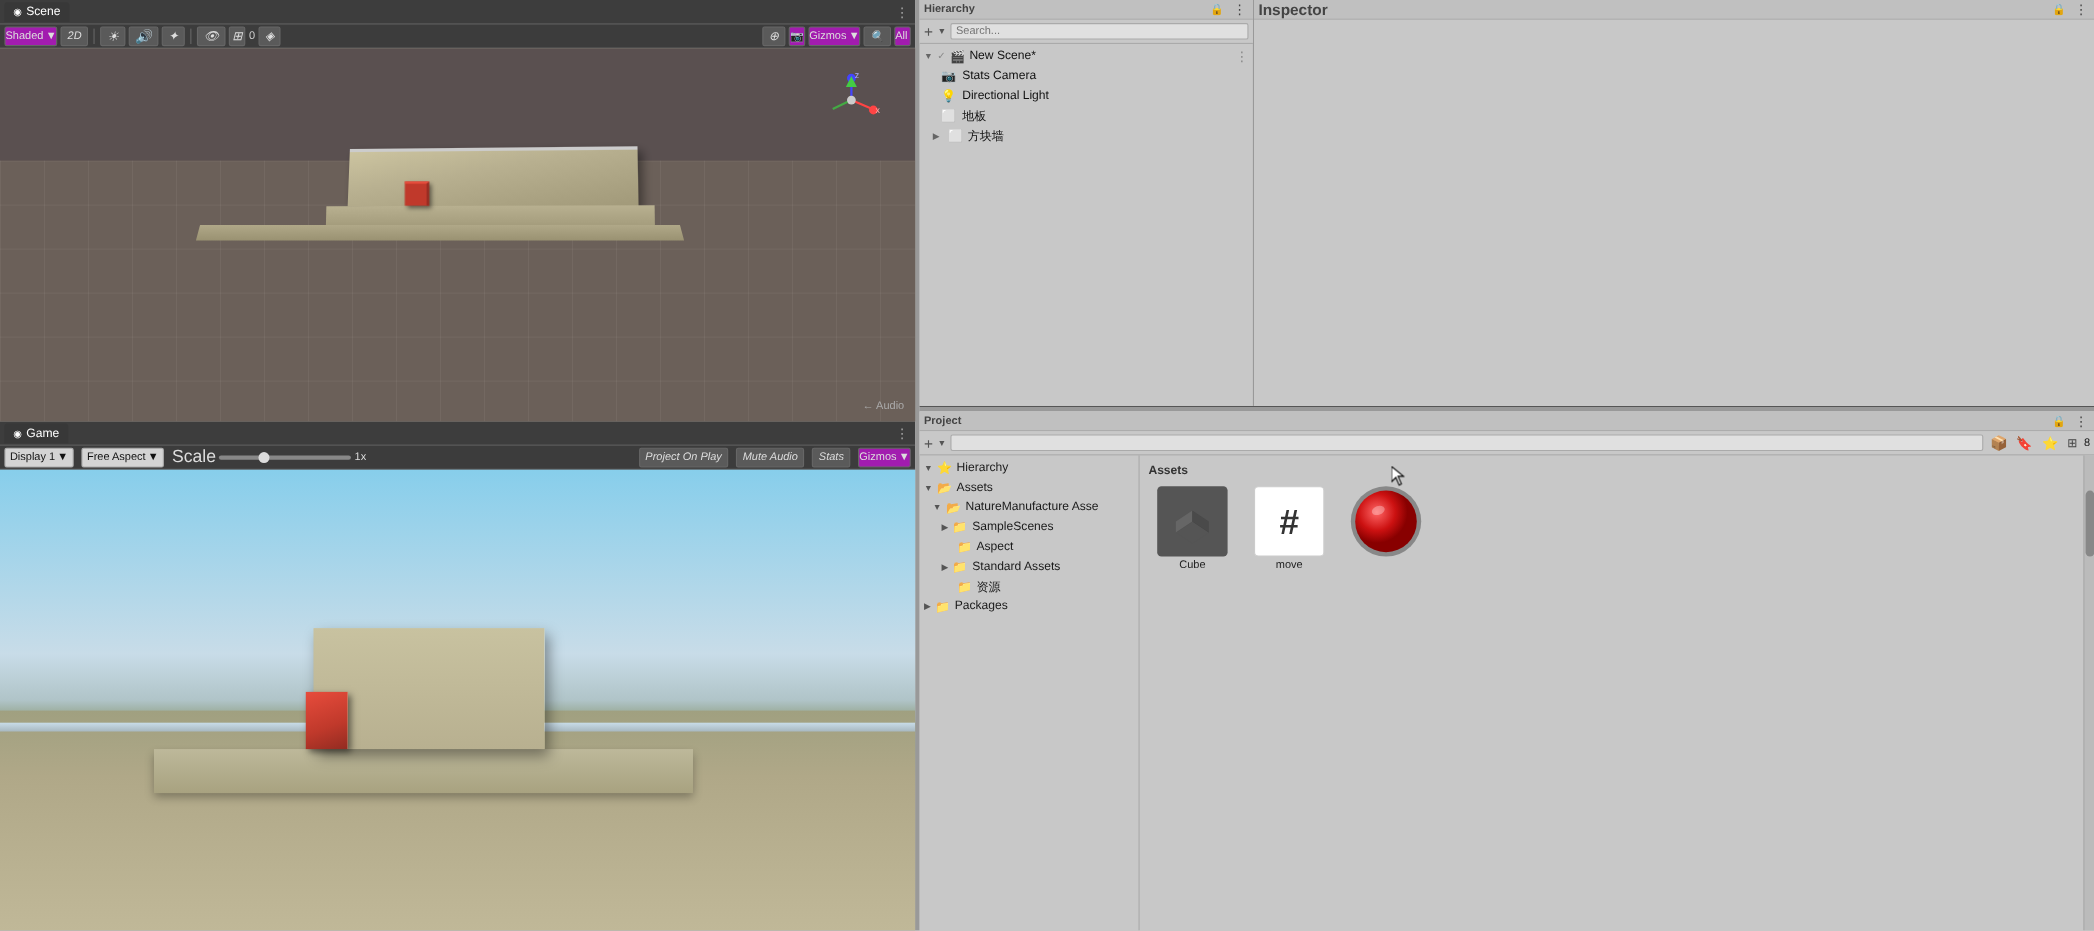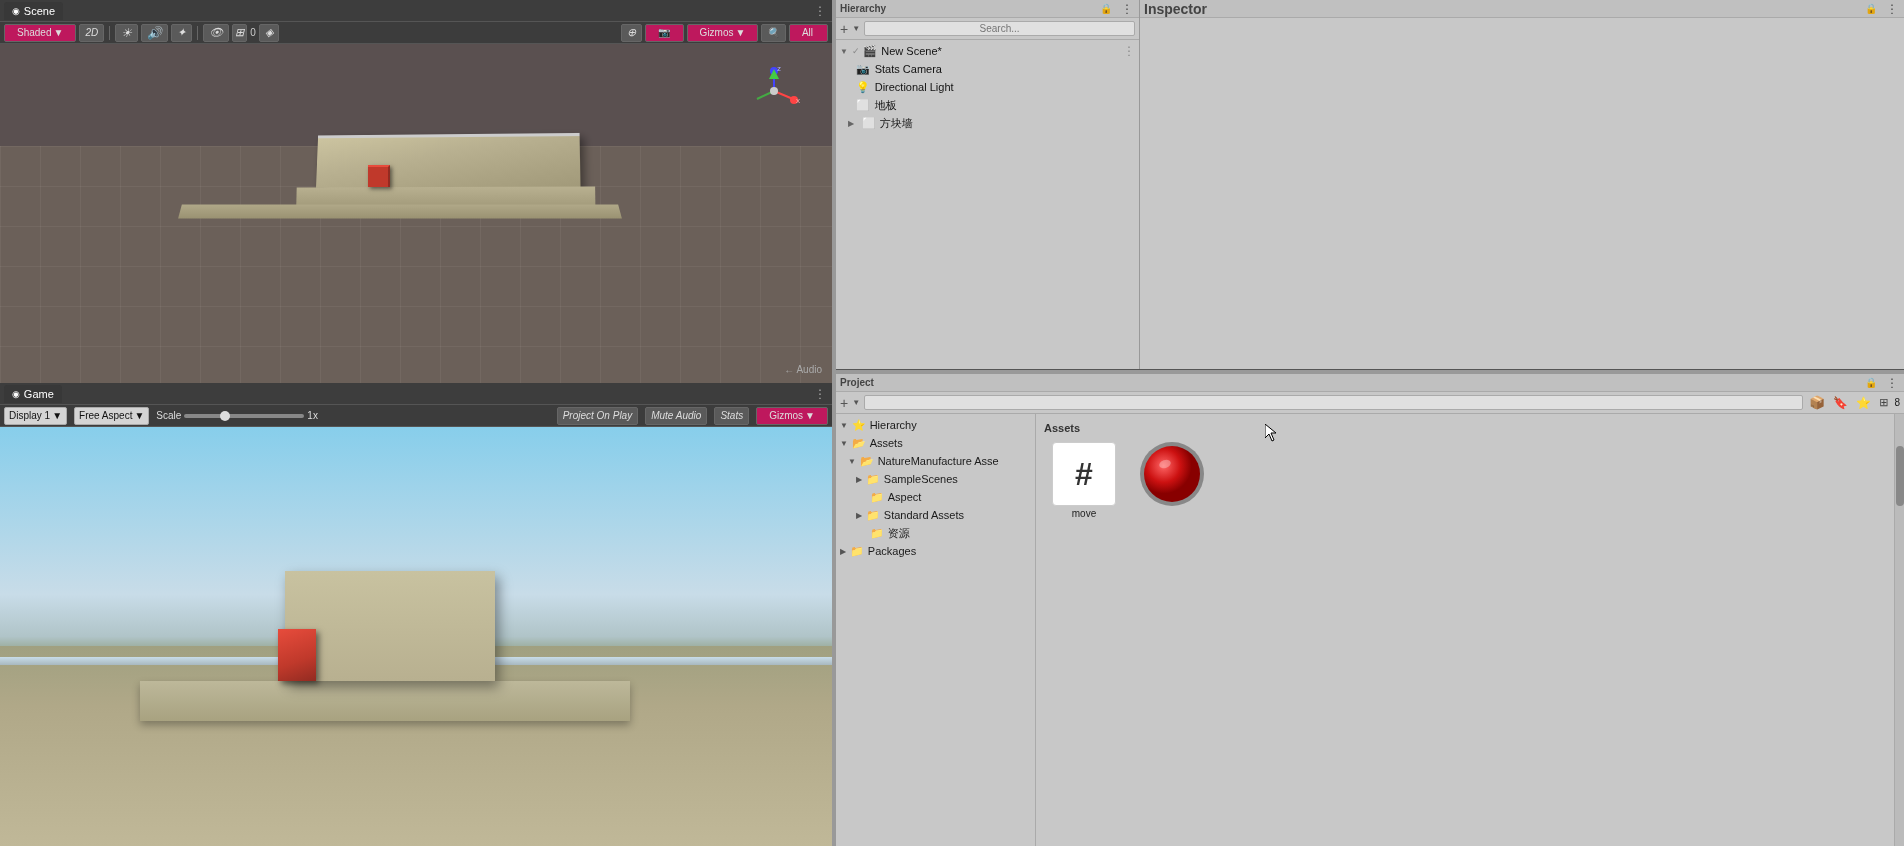--- a/index.html
+++ b/index.html
@@ -348,26 +348,26 @@
       height: 60px;
       background: #888;
       border-radius: 4px;
       margin-top: 30px;
     }
 
     
     .dropdown-btn {
       display: flex;
       align-items: center;
-      background: #be185d;
+      background: #a21caf;
       border: 1px solid #666;
       border-radius: 2px;
       color: #ddd;
       font-size: 10px;
-      padding: 1px 12px;
+      padding: 1px 0;
       cursor: pointer;
       height: 18px;
       gap: 2px;
     }
 
     .dropdown-btn-light {
       display: flex;
       align-items: center;
       background: #d4d4d4;
       border: 1px solid #aaa;
@@ -448,21 +448,20 @@
     }
 
     .search-input-sm {
       flex: 1;
       height: 15px;
       font-size: 10px;
       border: 1px solid #aaa;
       background: #e0e0e0;
       border-radius: 2px;
       padding: 0 4px;
-      text-align: center;
     }
   </style>
 </head>
 <body>
 
 <div class="main-layout">
 
   <div class="left-panels">
 
     <div class="scene-panel-container" style="display:flex;flex-direction:column;height:383px;">
@@ -588,21 +587,21 @@
       <div class="game-toolbar">
         <button class="dropdown-btn-light">
           <span>Display 1</span>
           <span>▼</span>
         </button>
         <button class="dropdown-btn-light">
           <span>Free Aspect</span>
           <span>▼</span>
         </button>
         <div class="scale-container">
-          <span style="color:#ddd;font-size:10px;">Scale</span>
+          <span style="color:#ddd;font-size:16px;">Scale</span>
           <div class="scale-slider">
             <div class="scale-thumb"></div>
           </div>
           <span style="color:#ddd;font-size:10px;">1x</span>
         </div>
         <div style="flex:1;"></div>
         <button class="toolbar-btn">Project On Play</button>
         <button class="toolbar-btn">Mute Audio</button>
         <button class="toolbar-btn">Stats</button>
         <button class="dropdown-btn">
@@ -793,20 +792,31 @@
               <span style="font-size:8px;color:#555;">▶</span>
               <span style="font-size:11px;margin:0 2px;">📁</span>
               <span>Packages</span>
             </div>
           </div>
 
           <div class="project-assets-grid">
             <div class="assets-label">Assets</div>
             <div class="assets-grid">
 
+              <div class="asset-item">
+                <div class="asset-thumbnail" style="background:#555;border-radius:4px;">
+                  <svg width="50" height="50" viewBox="0 0 50 50">
+                    <polygon points="10,35 25,15 40,35" fill="#444"></polygon>
+                    <polygon points="10,35 25,45 40,35 25,25" fill="#555"></polygon>
+                    <polygon points="10,35 10,25 25,15 25,25" fill="#666"></polygon>
+                    <polygon points="40,35 40,25 25,15 25,25" fill="#4a4a4a"></polygon>
+                  </svg>
+                </div>
+                <span class="asset-name">Cube</span>
+              </div>
 
               <div class="asset-item">
                 <div class="asset-thumbnail" style="background:#fff;border:1px solid #ccc;border-radius:4px;font-size:32px;color:#333;font-weight:bold;">#</div>
                 <span class="asset-name">move</span>
               </div>
 
               <div class="asset-item">
                 <div class="asset-thumbnail" style="background:#888;border-radius:50%;overflow:hidden;">
                   <svg width="64" height="64" viewBox="0 0 64 64">
                     <defs>

